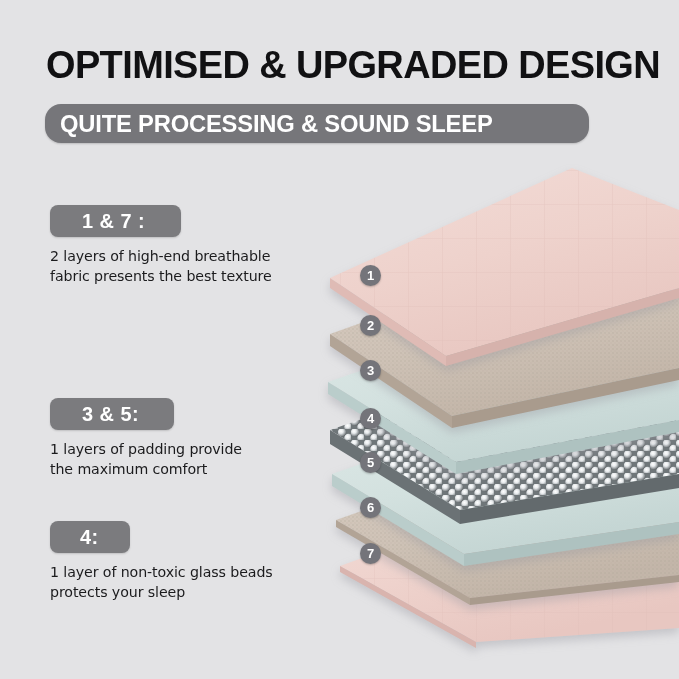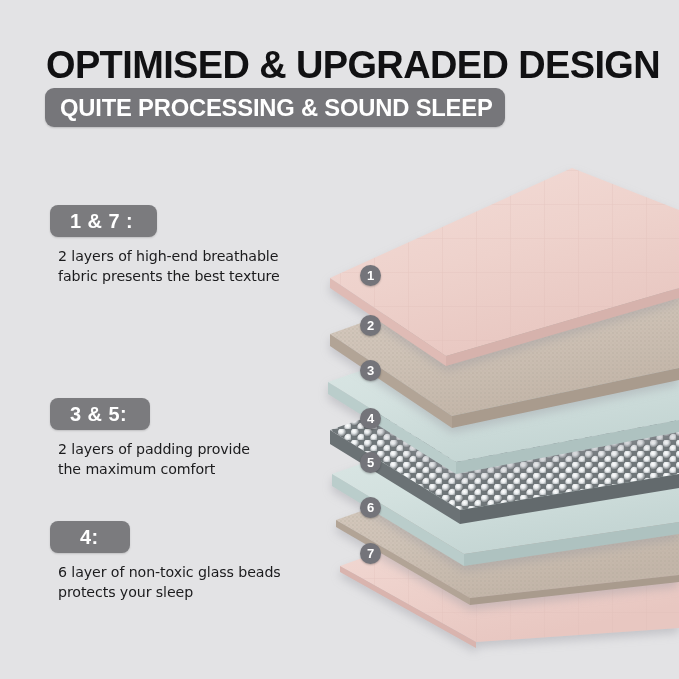--- a/index.html
+++ b/index.html
@@ -31,25 +31,25 @@
     font-size: 38.5px;
     letter-spacing: -0.6px;
     color: #111113;
     white-space: nowrap;
     transform: scaleX(0.985);
     transform-origin: left center;
   }
   .subtitle-bar {
     position: absolute;
     left: 45px;
-    top: 88px;
-    width: 460px;
+    top: 104px;
+    width: 544px;
     height: 39px;
     background: #76767a;
-    border-radius: 9px;
+    border-radius: 16px;
     box-shadow: 0 1px 2px rgba(0,0,0,0.18);
   }
   .subtitle-text {
     position: absolute;
     left: 15px;
     top: 0;
     height: 39px;
     line-height: 39px;
     font-family: "Liberation Sans", sans-serif;
     font-weight: bold;
@@ -60,21 +60,21 @@
     transform: scaleX(0.97);
     transform-origin: left center;
   }
 
   
   .info-block { position: absolute; left: 50px; width: 270px; }
   .badge {
     display: inline-block;
     background: #7b7b7e;
     border-radius: 8px;
-    padding: 0 20px;
+    padding: 0 32px;
     height: 32px;
     line-height: 32px;
     box-shadow: 0 1px 2px rgba(0,0,0,0.16);
   }
   .badge-text {
     font-family: "Liberation Sans", sans-serif;
     font-weight: bold;
     font-size: 21px;
     color: #ffffff;
     letter-spacing: 0.5px;
@@ -85,21 +85,20 @@
   }
   .badge.center { padding: 0 30px; }
   .desc {
     margin-top: 10px;
     font-family: "DejaVu Sans", sans-serif;
     font-size: 14.2px;
     line-height: 19.5px;
     color: #1b1b1d;
     letter-spacing: -0.1px;
     white-space: pre-line;
-    margin-left: 8px;
   }
 
   
   #diagram {
     position: absolute;
     left: 0;
     top: 0;
     width: 679px;
     height: 679px;
     pointer-events: none;
@@ -138,29 +137,29 @@
 fabric presents the best texture</div>
   </div>
 
   <div class="info-block" style="top:311px;">
   </div>
 
   <div class="info-block" style="top:398px;">
     <div class="badge">
       <span class="badge-text">3 &amp; 5:</span>
     </div>
-    <div class="desc">2 layers of padding provide
+    <div class="desc">1 layers of padding provide
 the maximum comfort</div>
   </div>
 
   <div class="info-block" style="top:521px;">
     <div class="badge center">
       <span class="badge-text">4:</span>
     </div>
-    <div class="desc">6 layer of non-toxic glass beads
+    <div class="desc">1 layer of non-toxic glass beads
 protects your sleep</div>
   </div>
 
   <svg id="diagram" viewBox="0 0 679 679">
     <defs>
 
       <pattern id="quiltPat" width="34" height="34" patternUnits="userSpaceOnUse">
         <rect width="34" height="34" fill="none"></rect>
         <path d="M0 0 L34 0 M0 0 L0 34" stroke="#dcb9b3" stroke-width="1.1" opacity="0.85"></path>
       </pattern>

